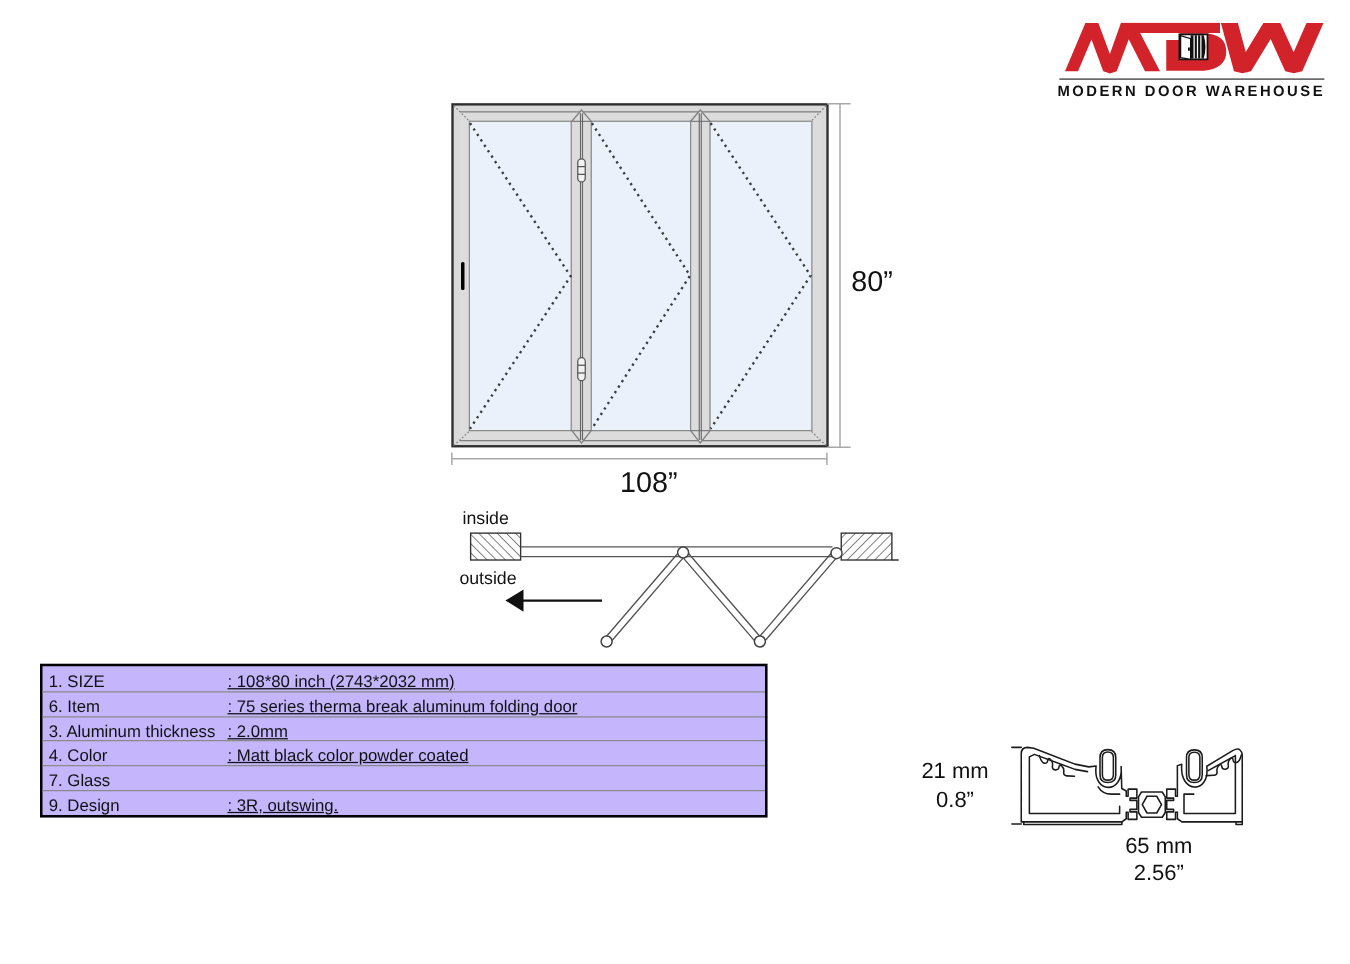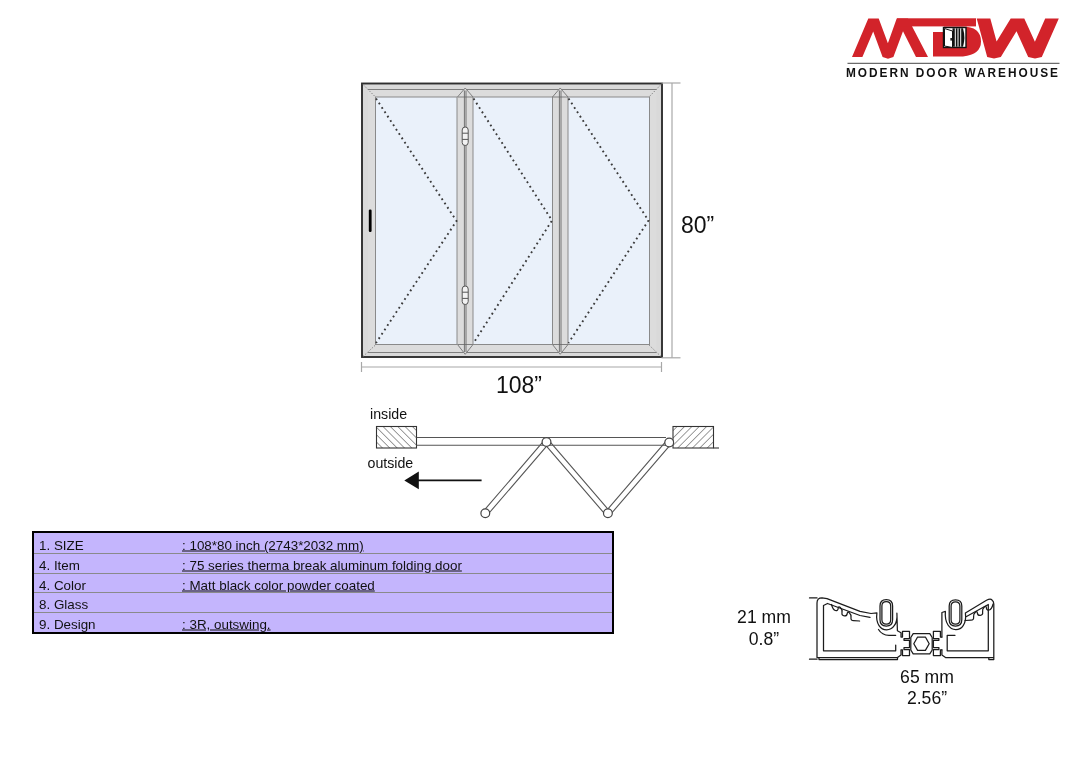--- a/index.html
+++ b/index.html
@@ -200,27 +200,31 @@
   <text x="927" y="682.7" font-size="17.6" fill="#111" text-anchor="middle">65 mm</text>
   <text x="927" y="704.1" font-size="17.6" fill="#111" text-anchor="middle">2.56”</text>
 </svg>
 
 <div id="spec">
   <div class="row">
       <span class="lab">1. SIZE</span>
       <span class="val">: 108*80 inch (2743*2032 mm)</span>
     </div>
   <div class="row">
-      <span class="lab">4. Item</span>
+      <span class="lab">6. Item</span>
       <span class="val">: 75 series therma break aluminum folding door</span>
+    </div>
+  <div class="row">
+      <span class="lab">3. Aluminum thickness</span>
+      <span class="val">: 2.0mm</span>
     </div>
   <div class="row">
       <span class="lab">4. Color</span>
       <span class="val">: Matt black color powder coated</span>
     </div>
   <div class="row">
-      <span class="lab">8. Glass</span>
+      <span class="lab">7. Glass</span>
     </div>
   <div class="row">
       <span class="lab">9. Design</span>
       <span class="val">: 3R, outswing.</span>
     </div>
 </div>
 
 </body></html>

